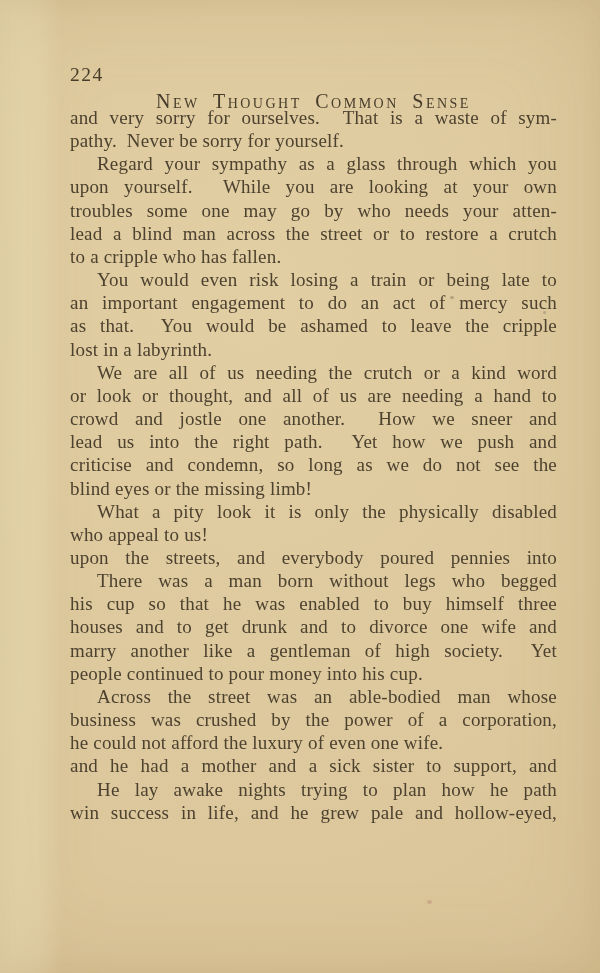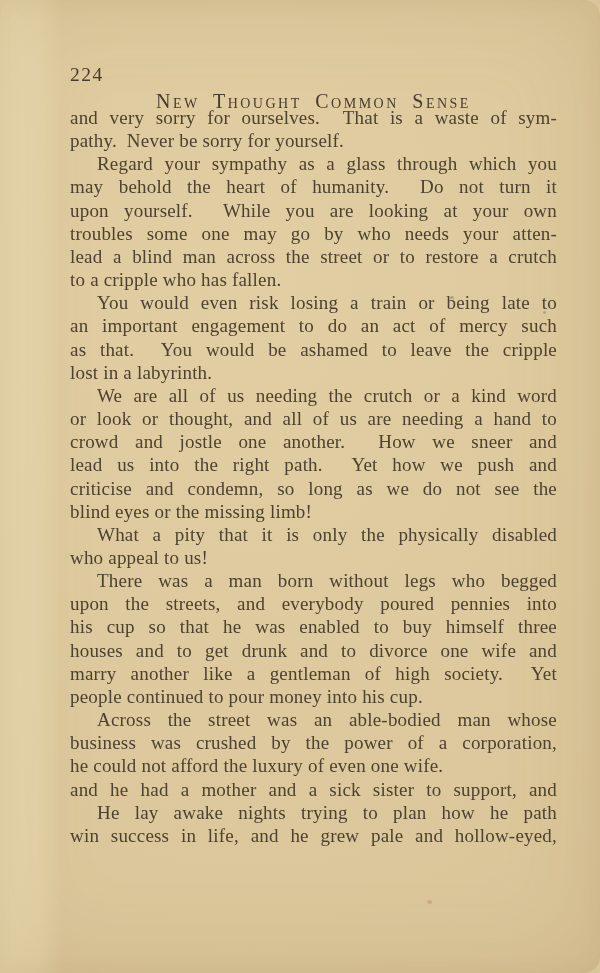--- a/index.html
+++ b/index.html
@@ -1,15 +1,15 @@
 <!DOCTYPE html>
 <html><head>
 <meta charset="utf-8">
 <style>
-  * { margin: 0; padding: 0; box-sizing: border-box; border-radius: 16px; }
+  * { margin: 0; padding: 0; box-sizing: border-box; }
   html, body { width: 600px; height: 973px; }
   body {
     font-family: "Liberation Serif", "DejaVu Serif", serif;
     background: #d8c59a;
   }
   .page {
     position: relative;
     width: 600px;
     height: 973px;
     overflow: hidden;
@@ -79,39 +79,38 @@
 <div class="page">
   <div class="running-header">
     <span class="page-number">224</span>
     <span class="running-title">New Thought Common Sense</span>
   </div>
 
   <div class="page-text">
       <div class="line">and very sorry for ourselves.  That is a waste of sym-</div>
       <div class="line para-end">pathy.  Never be sorry for yourself.</div>
       <div class="line indent">Regard your sympathy as a glass through which you</div>
-      <div class="line">may behold the heart of humanity.  Do not turn it</div>
       <div class="line">upon yourself.  While you are looking at your own</div>
       <div class="line">troubles some one may go by who needs your atten-</div>
       <div class="line">lead a blind man across the street or to restore a crutch</div>
       <div class="line para-end">to a cripple who has fallen.</div>
       <div class="line indent">You would even risk losing a train or being late to</div>
       <div class="line">an important engagement to do an act of mercy such</div>
       <div class="line">as that.  You would be ashamed to leave the cripple</div>
       <div class="line para-end">lost in a labyrinth.</div>
       <div class="line indent">We are all of us needing the crutch or a kind word</div>
       <div class="line">or look or thought, and all of us are needing a hand to</div>
       <div class="line">crowd and jostle one another.  How we sneer and</div>
       <div class="line">lead us into the right path.  Yet how we push and</div>
       <div class="line">criticise and condemn, so long as we do not see the</div>
       <div class="line para-end">blind eyes or the missing limb!</div>
-      <div class="line indent">What a pity that it is only the physically disabled</div>
+      <div class="line indent">What a pity look it is only the physically disabled</div>
       <div class="line para-end">who appeal to us!</div>
+      <div class="line">upon the streets, and everybody poured pennies into</div>
       <div class="line indent">There was a man born without legs who begged</div>
-      <div class="line">upon the streets, and everybody poured pennies into</div>
       <div class="line">his cup so that he was enabled to buy himself three</div>
       <div class="line">houses and to get drunk and to divorce one wife and</div>
       <div class="line">marry another like a gentleman of high society.  Yet</div>
       <div class="line para-end">people continued to pour money into his cup.</div>
       <div class="line indent">Across the street was an able-bodied man whose</div>
       <div class="line">business was crushed by the power of a corporation,</div>
       <div class="line para-end">he could not afford the luxury of even one wife.</div>
       <div class="line">and he had a mother and a sick sister to support, and</div>
       <div class="line indent">He lay awake nights trying to plan how he path</div>
       <div class="line">win success in life, and he grew pale and hollow-eyed,</div>

